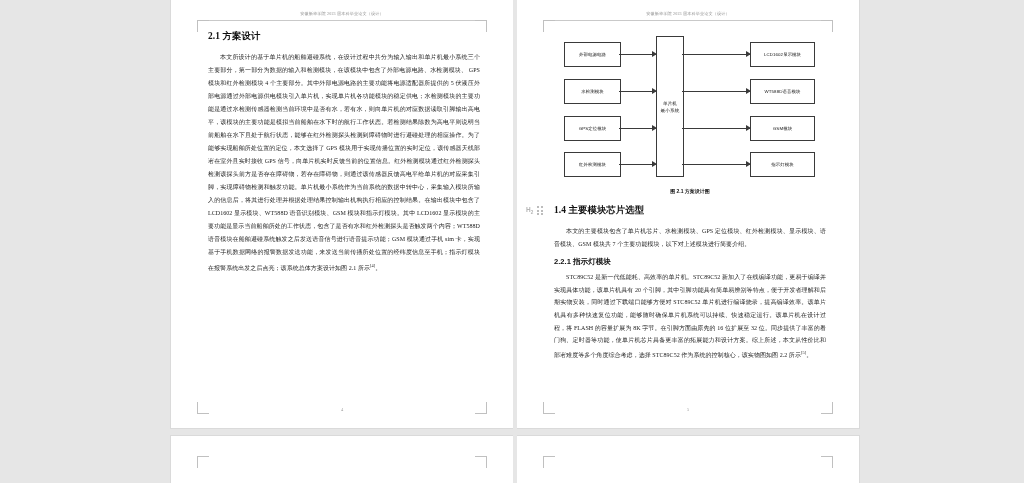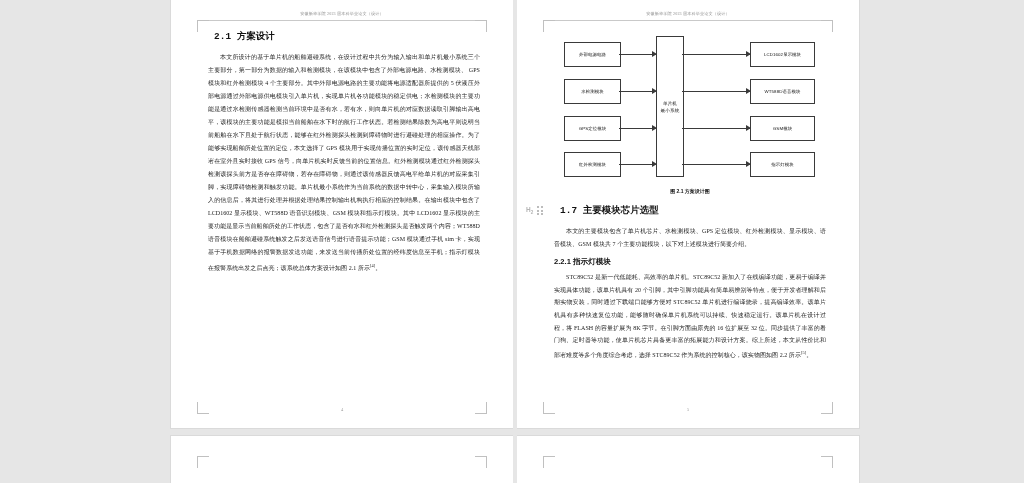--- a/index.html
+++ b/index.html
@@ -38,22 +38,22 @@
   .crop-tl{border-left:1px solid #c0c0c0;border-top:1px solid #c0c0c0;left:26px;top:20px;}
   .crop-tr{border-right:1px solid #c0c0c0;border-top:1px solid #c0c0c0;right:26px;top:20px;}
   .crop-bl2{border-left:1px solid #c0c0c0;border-bottom:1px solid #c0c0c0;left:26px;bottom:14px;}
   .crop-br2{border-right:1px solid #c0c0c0;border-bottom:1px solid #c0c0c0;right:26px;bottom:14px;}
 
   
   .col{
     position:absolute;left:37px;right:33px;top:30px;
   }
   h2.sec{
-    font-family:Liberation Mono, monospace;
-    font-weight:bold;font-size:9.4px;margin:0 0 8px 6px;letter-spacing:.1px;
+    font-family:Liberation Serif, serif;
+    font-weight:bold;font-size:9.4px;margin:0 0 8px 0;letter-spacing:.1px;
     color:#111;
   }
   h3.subsec{
     font-family:"Liberation Sans","DejaVu Sans",sans-serif;
     font-weight:bold;font-size:7.6px;margin:7px 0 4px 0;color:#111;
   }
   p.body{
     margin:0;font-size:6.0px;line-height:13.0px;text-align:justify;
     text-indent:12px;letter-spacing:.05px;color:#1c1c1c;
     font-family:"Liberation Serif","DejaVu Serif",serif;
@@ -180,21 +180,21 @@
           <span class="h2mark"><span>H</span><sub>2</sub></span>
           <span class="grip">
               <i></i>
               <i></i>
               <i></i>
               <i></i>
               <i></i>
               <i></i>
             </span>
         </div>
-        <h2 class="sec">1.7 主要模块芯片选型</h2>
+        <h2 class="sec">1.4 主要模块芯片选型</h2>
       </div>
 
       <p class="body tight">本文的主要模块包含了单片机芯片、水检测模块、GPS 定位模块、红外检测模块、显示模块、语音模块、GSM 模块共 7 个主要功能模块，以下对上述模块进行简要介绍。</p>
 
       <h3 class="subsec">2.2.1 指示灯模块</h3>
 
       <p class="body tight">
         <span>STC89C52 是新一代低能耗、高效率的单片机。STC89C52 新加入了在线编译功能，更易于编译并实现具体功能，该单片机具有 20 个引脚，其中引脚功能具有简单易辨别等特点，便于开发者理解和后期实物安装，同时通过下载端口能够方便对 STC89C52 单片机进行编译烧录，提高编译效率。该单片机具有多种快速复位功能，能够随时确保单片机系统可以持续、快速稳定运行。该单片机在设计过程，将 FLASH 的容量扩展为 8K 字节。在引脚方面由原先的 16 位扩展至 32 位。同步提供了丰富的看门狗、定时器等功能，使单片机芯片具备更丰富的拓展能力和设计方案。综上所述，本文从性价比和部署难度等多个角度综合考虑，选择 STC89C52 作为系统的控制核心，该实物图如图 2.2 所示</span><sup class="ref">[5]</sup>。
       </p>
     </div>

